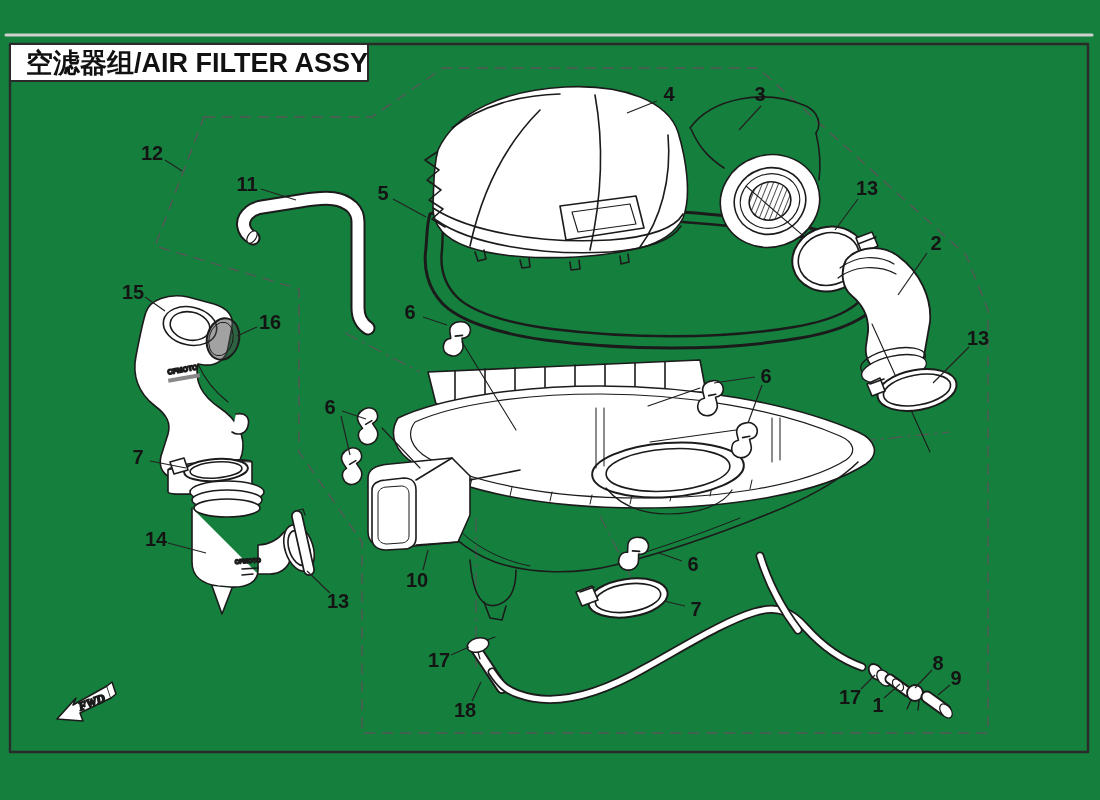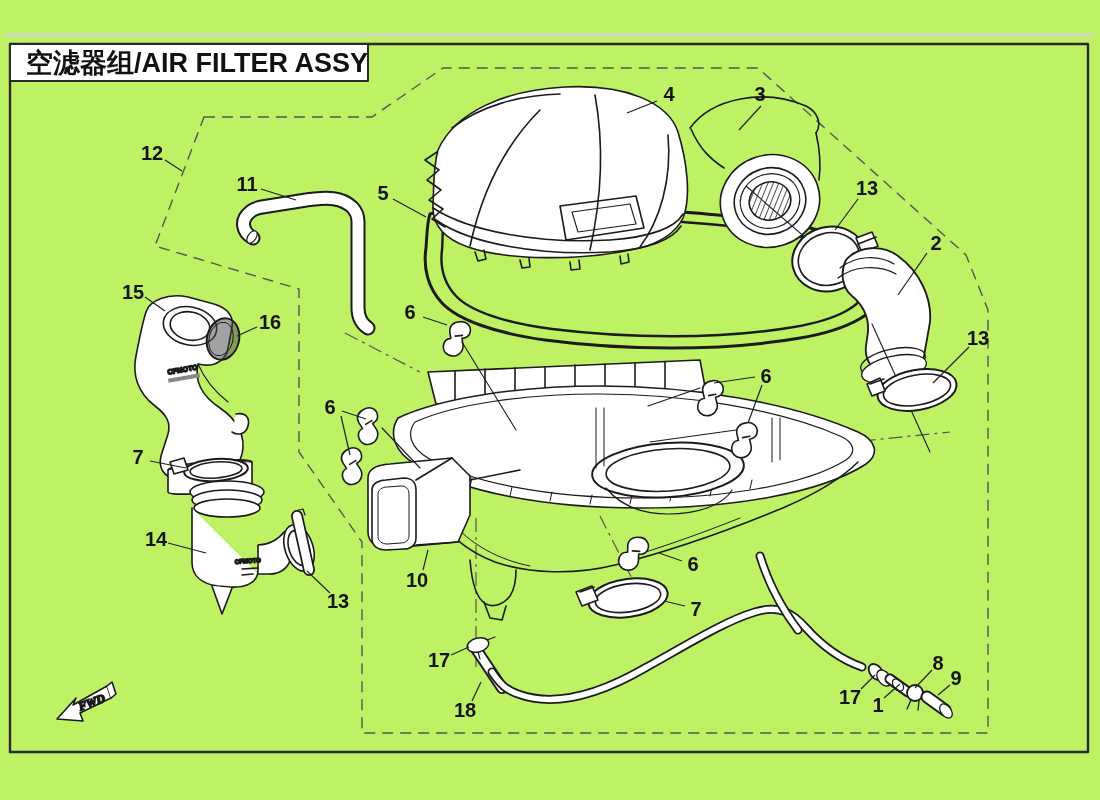--- a/index.html
+++ b/index.html
@@ -1,16 +1,16 @@
 <!DOCTYPE html>
 <html><head>
 <meta charset="utf-8">
 <style>
   html,body{margin:0;padding:0;background:#fff;}
-  .page{position:relative;width:1100px;height:800px;background:#bef264;overflow:hidden;text-decoration:underline;}
+  .page{position:relative;width:1100px;height:800px;background:#15803d;overflow:hidden;text-decoration:underline;}
   svg{display:block;position:absolute;left:0;top:0;}
   .title-text{font:700 27px "Liberation Sans","DejaVu Sans",sans-serif;fill:#111;}
   .num{font:700 20px "Liberation Sans","DejaVu Sans",sans-serif;fill:#141414;text-anchor:middle;}
   .marking{font:700 7px "Liberation Sans",sans-serif;fill:#222;text-anchor:middle;}
   .marking2{font:700 6px "Liberation Sans",sans-serif;fill:#222;text-anchor:middle;}
   .fwd-text{font:italic 700 12px "Liberation Serif","DejaVu Serif",serif;fill:#222;text-anchor:middle;}
 </style>
 </head>
 <body>
 

